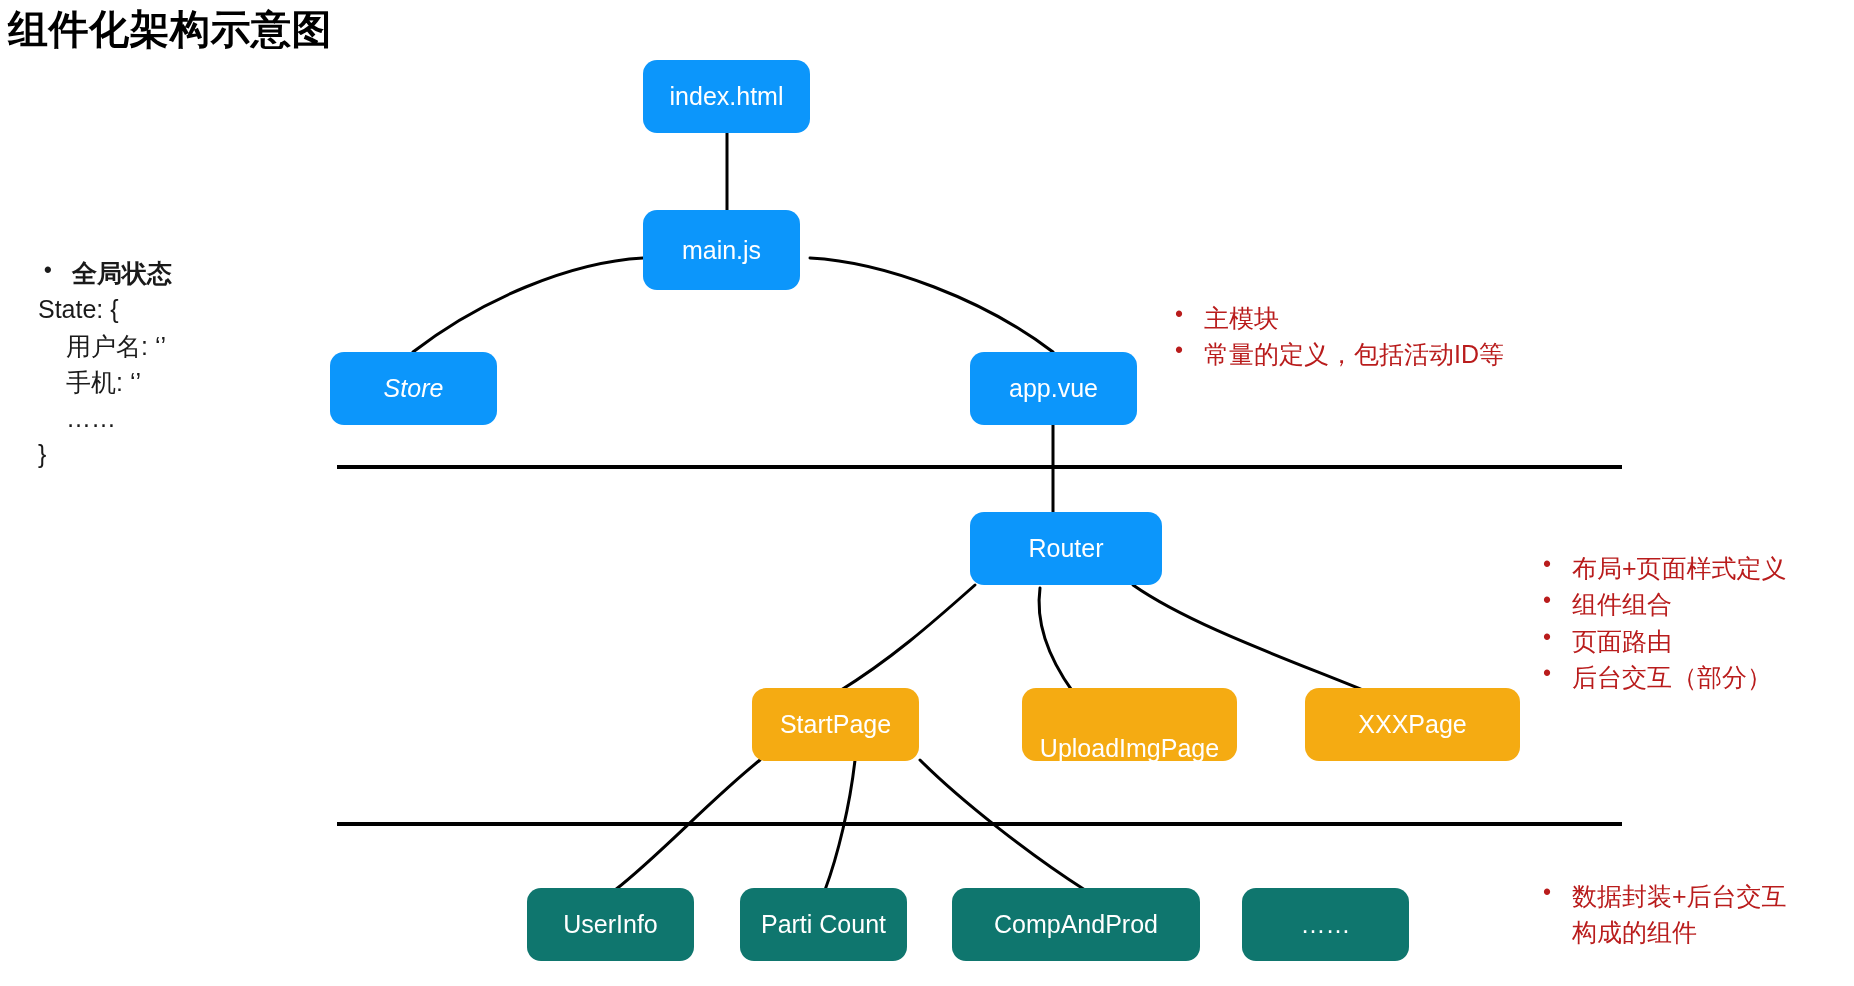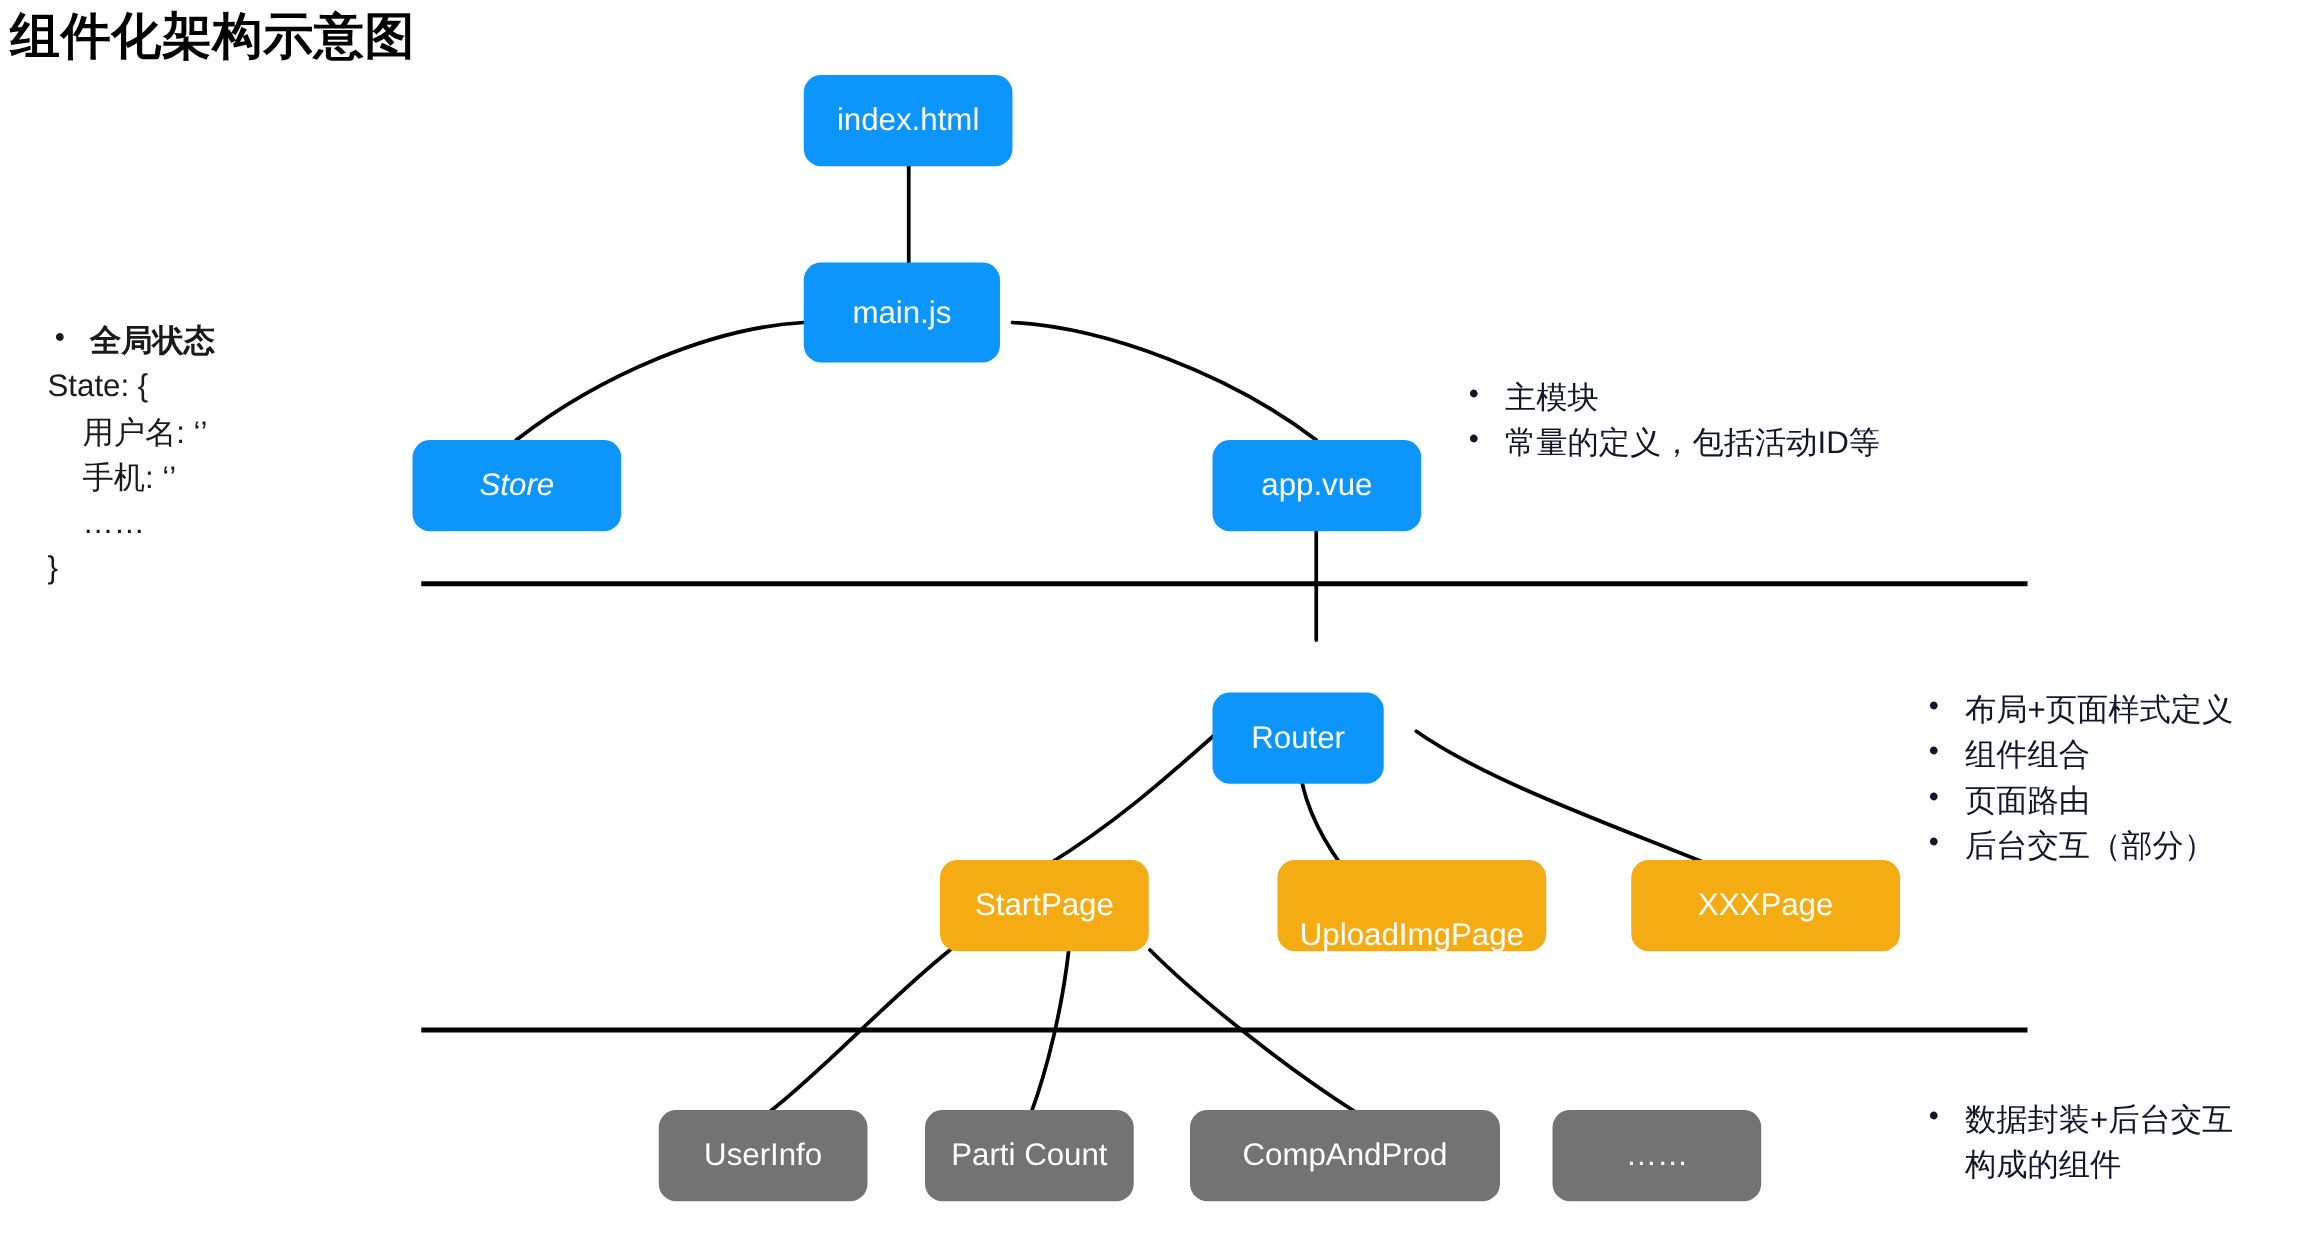--- a/index.html
+++ b/index.html
@@ -48,21 +48,21 @@
     border-radius: 14px;
     color: #ffffff;
     font-size: 25px;
     line-height: 1;
     white-space: nowrap;
     box-sizing: border-box;
     padding: 0 10px;
   }
   .node.blue   { background: #0c96fb; text-align: right; }
   .node.orange { background: #f5ab12; }
-  .node.pink   { background: #737373; }
+  .node.pink   { background: #0f766e; }
   
   .textblock {
     position: absolute;
     font-size: 25px;
     line-height: 1.45;
     color: #1a1a1a;
     white-space: nowrap;
   }
   .textblock .line { display: block; }
   .textblock .line.bulleted { position: relative; padding-left: 34px; font-weight: bold; }
@@ -72,21 +72,21 @@
     left: 6px;
     top: -1px;
     font-size: 22px;
   }
   .textblock .line.indent2 { padding-left: 28px; }
 
   .bullets {
     position: absolute;
     font-size: 25px;
     line-height: 1.45;
-    color: #0f172a;
+    color: #b91c1c;
   }
   .bullets .bullet-item {
     position: relative;
     padding-left: 34px;
     white-space: nowrap;
   }
   .bullets .bullet-item::before {
     content: "\2022";
     position: absolute;
     left: 5px;
@@ -144,21 +144,21 @@
   </div>
 
   <div class="node blue" style="left:330px; top:352px; width:167px; height:73px;font-style:italic;">
     <span>Store</span>
   </div>
 
   <div class="node blue" style="left:970px; top:352px; width:167px; height:73px;">
     <span>app.vue</span>
   </div>
 
-  <div class="node blue" style="left:970px; top:512px; width:137px; height:73px;margin-top:42px;">
+  <div class="node blue" style="left:970px; top:512px; width:192px; height:73px;">
     <span>Router</span>
   </div>
 
   <div class="node orange" style="left:752px; top:688px; width:167px; height:73px;">
     <span>StartPage</span>
   </div>
 
   <div class="node orange" style="left:1022px; top:688px; width:215px; height:73px;align-items:flex-end;">
     <span>UploadImgPage</span>
   </div>

